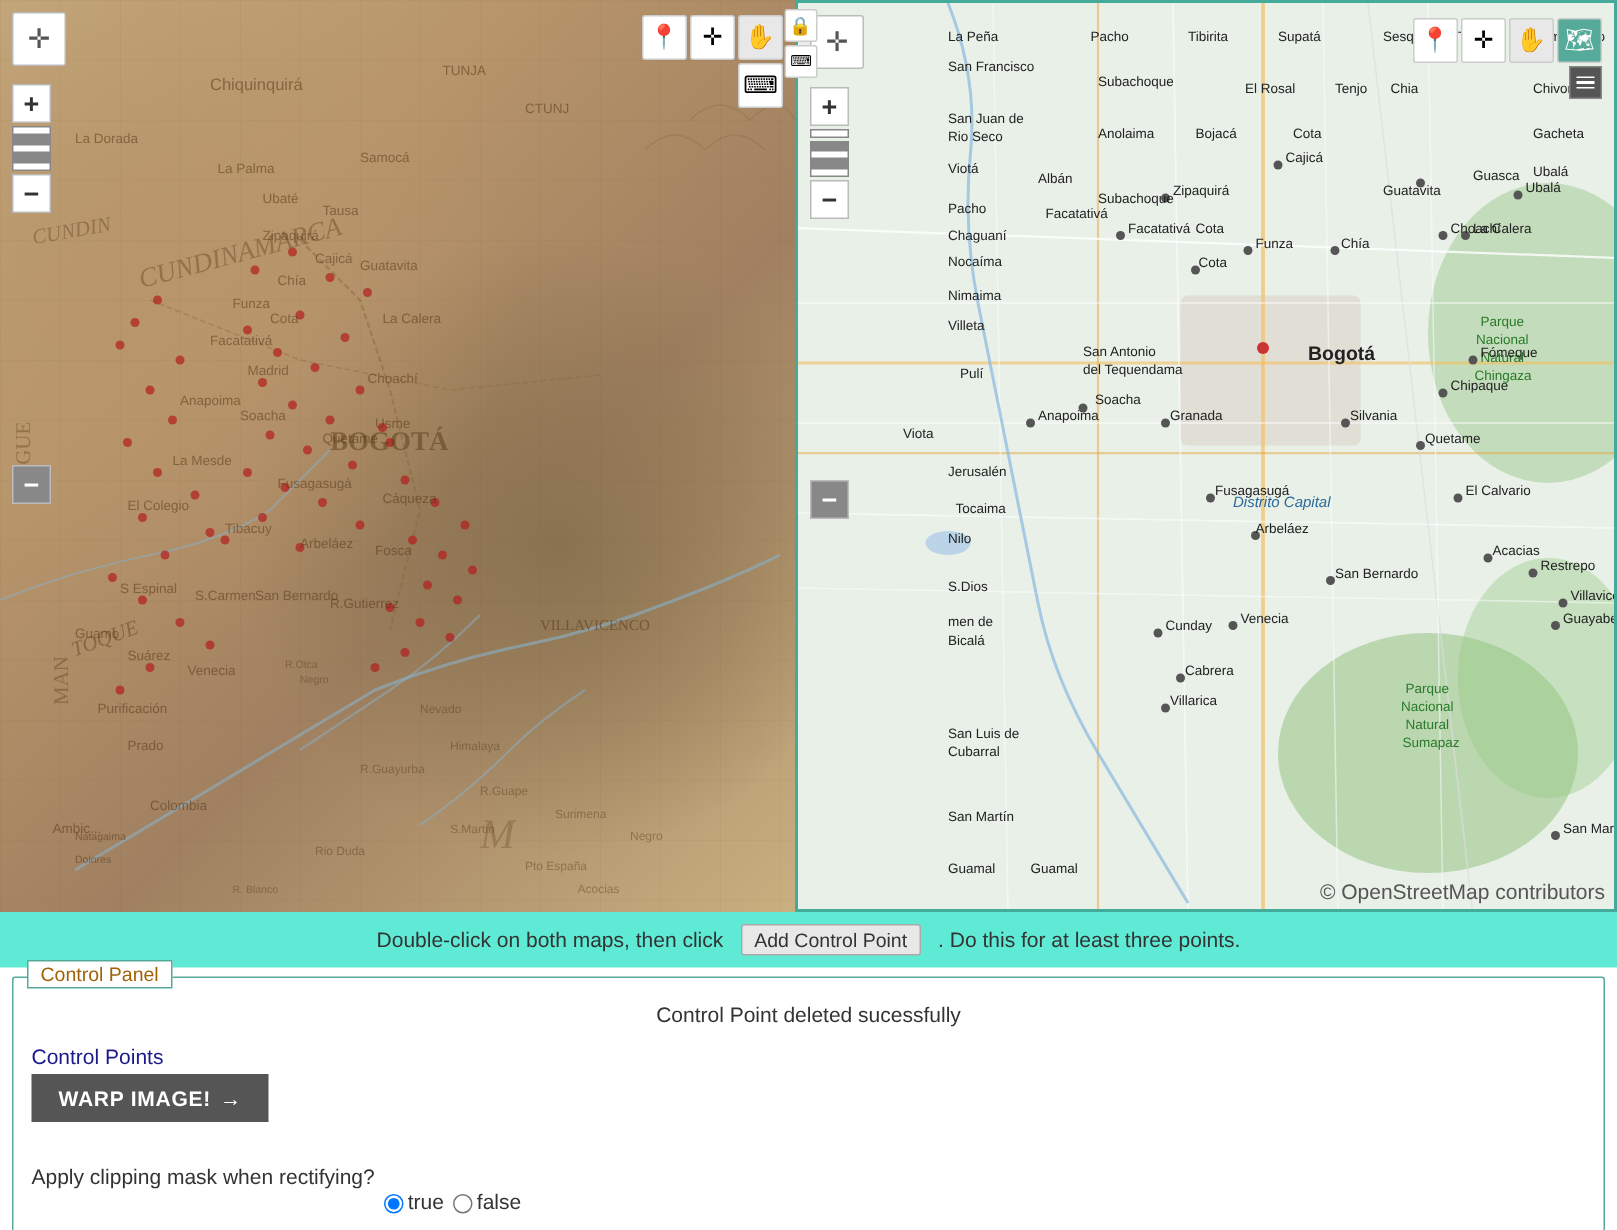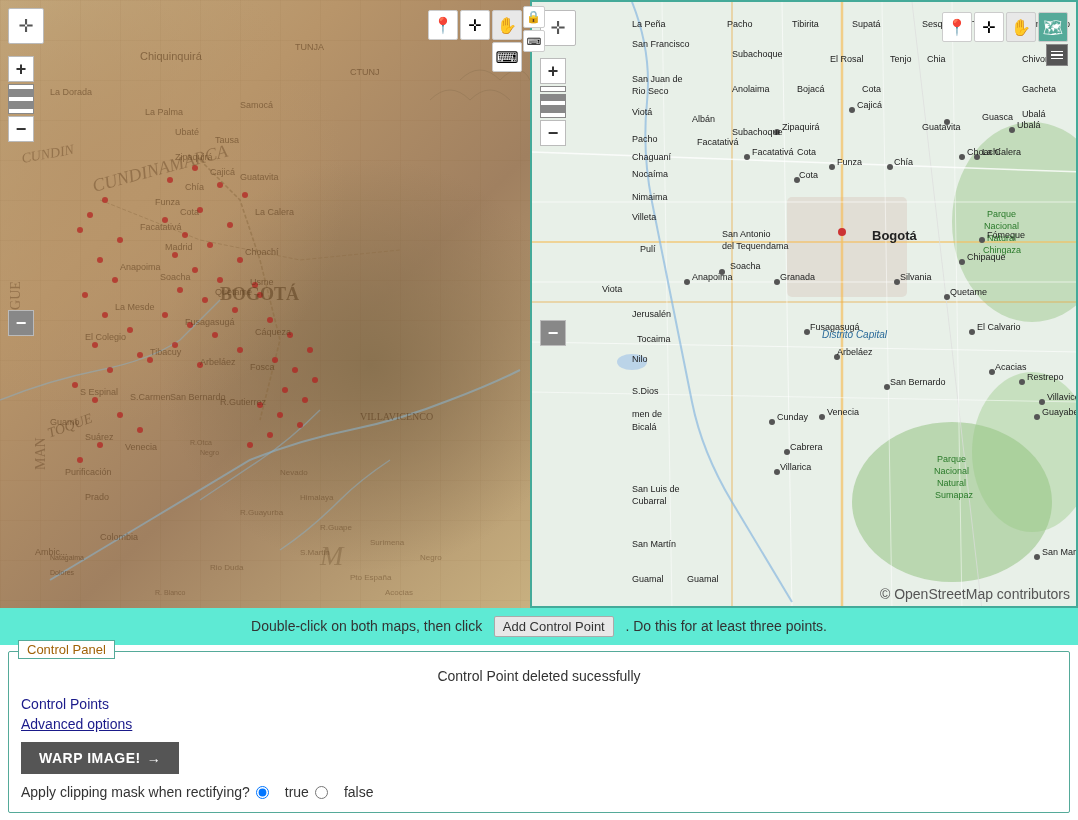--- a/index.html
+++ b/index.html
@@ -178,23 +178,24 @@
     .clipping-row {
       display: flex;
       align-items: center;
       gap: 6px;
       font-size: 14px;
       color: #333;
     }
 
     .radio-label {
       display: flex;
-      align-items: center;
-      gap: 16px;
+      align-items: flex-end;
+      gap: 3px;
       cursor: pointer;
+      margin-top: 35px;
     }
 
     
     .map-grid-overlay {
       position: absolute;
       top: 0; left: 0; right: 0; bottom: 0;
       opacity: 0.15;
       background-image: 
         linear-gradient(rgba(100,60,20,0.3) 1px, transparent 1px),
         linear-gradient(90deg, rgba(100,60,20,0.3) 1px, transparent 1px);
@@ -596,23 +597,20 @@
     <div style="border:1px solid #5a9; border-radius:2px; padding:16px 12px 12px 12px; margin-top:6px;">
 
       <div class="status-message">
         <span>Control Point deleted sucessfully</span>
       </div>
 
       <div class="control-points-link">
         <span>Control Points</span>
       </div>
 
-      <div class="advanced-options-link">
-        <span>Advanced options</span>
-      </div>
 
       <div>
         <button class="warp-btn">
           <span>WARP IMAGE!</span>
           <span>→</span>
         </button>
       </div>
 
       <div class="clipping-row">
         <span>Apply clipping mask when rectifying?</span>

